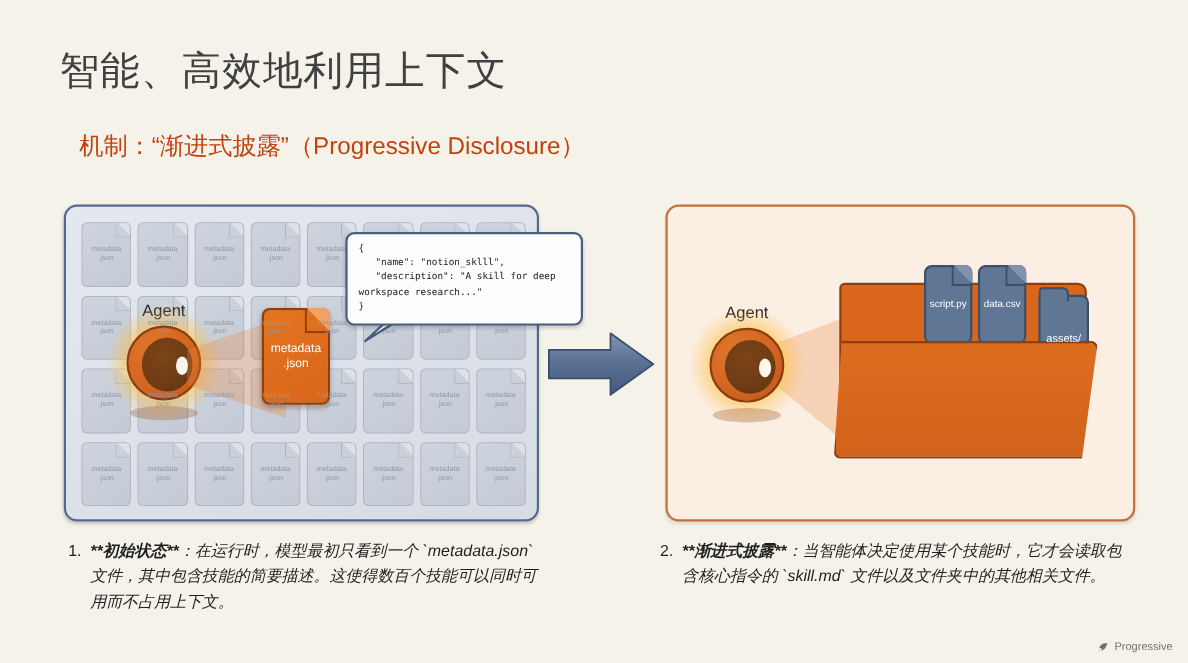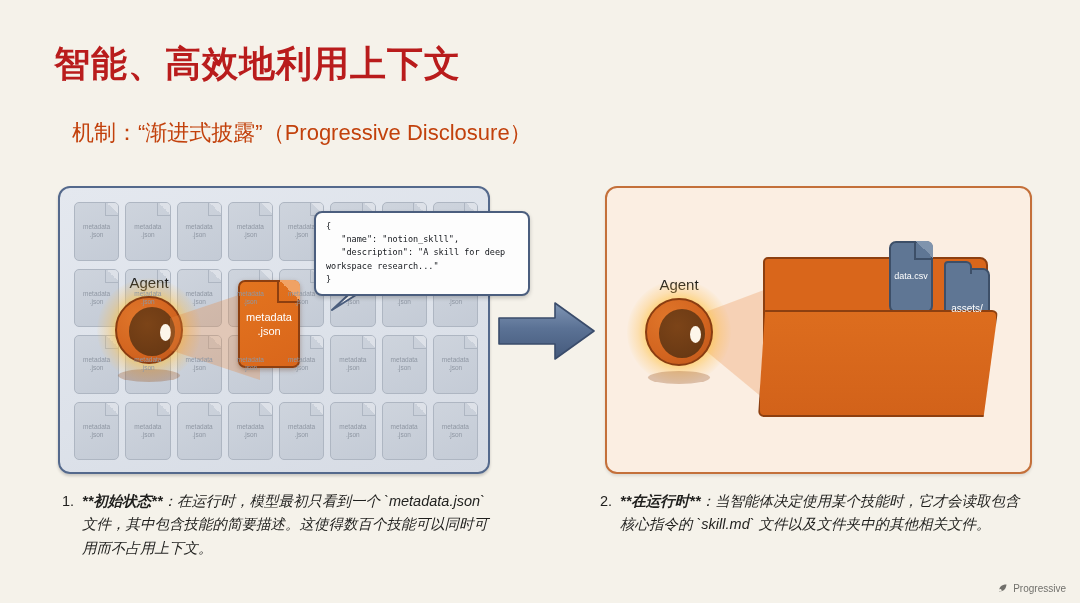--- a/index.html
+++ b/index.html
@@ -7,21 +7,21 @@
     width: 1080px; height: 603px;
     background: #f5f2ea;
     font-family: "Liberation Sans", "DejaVu Sans", sans-serif;
     overflow: hidden;
   }
   #slide { position: relative; width: 1080px; height: 603px; background: #f5f2ea; }
 
   
   #title {
     position: absolute; left: 54px; top: 40px;
-    font-size: 36px; font-weight: bold; color: #b91c1c;
+    font-size: 36px; font-weight: normal; color: #404040;
     letter-spacing: 1px; white-space: nowrap;
   }
   #subtitle {
     position: absolute; left: 72px; top: 118px;
     font-size: 22px; color: #c2410c; white-space: nowrap;
   }
 
   
   .panel { position: absolute; border-radius: 12px; }
   #panel-left {
@@ -389,40 +389,43 @@
     <div class="eye-glow"></div>
     <div class="eye-shadow"></div>
     <div class="eye-ball">
       <div class="eye-iris"></div>
       <div class="eye-spec"></div>
     </div>
   </div>
 
   <div id="folder-back"></div>
 
+  <div class="doc doc-blue" style="left:840px; top:241px; width:44px; height:72px; font-size:9px;">
+    <span>script.py</span>
+  </div>
   <div class="doc doc-blue" style="left:889px; top:241px; width:44px; height:72px; font-size:9px;">
     <span>data.csv</span>
   </div>
   <div id="assets-folder">
     <span>assets/</span>
   </div>
 
   <div id="folder-front"></div>
 
   <div class="caption" id="caption-left">
     <span class="cap-num">1.</span>
     <span class="cap-body">
       <b>**初始状态**</b><span>：在运行时，模型最初只看到一个 `metadata.json` 文件，其中包含技能的简要描述。这使得数百个技能可以同时可用而不占用上下文。</span>
     </span>
   </div>
 
   <div class="caption" id="caption-right">
     <span class="cap-num">2.</span>
     <span class="cap-body">
-      <b>**在运行时**</b><span>：当智能体决定使用某个技能时，它才会读取包含核心指令的 `skill.md` 文件以及文件夹中的其他相关文件。</span>
+      <b>**渐进式披露**</b><span>：当智能体决定使用某个技能时，它才会读取包含核心指令的 `skill.md` 文件以及文件夹中的其他相关文件。</span>
     </span>
   </div>
 
   <div id="watermark">
     <svg width="12" height="12" viewBox="0 0 12 12">
       <path d="M2 9.5 C2 5 4.5 2.5 9.5 2.5 C9 7 6.5 9.5 2 9.5 Z" fill="#5a5a56"></path>
       <circle cx="3.2" cy="8.3" r="1.3" fill="#f5f2ea"></circle>
     </svg>
     <span>Progressive</span>
   </div>

